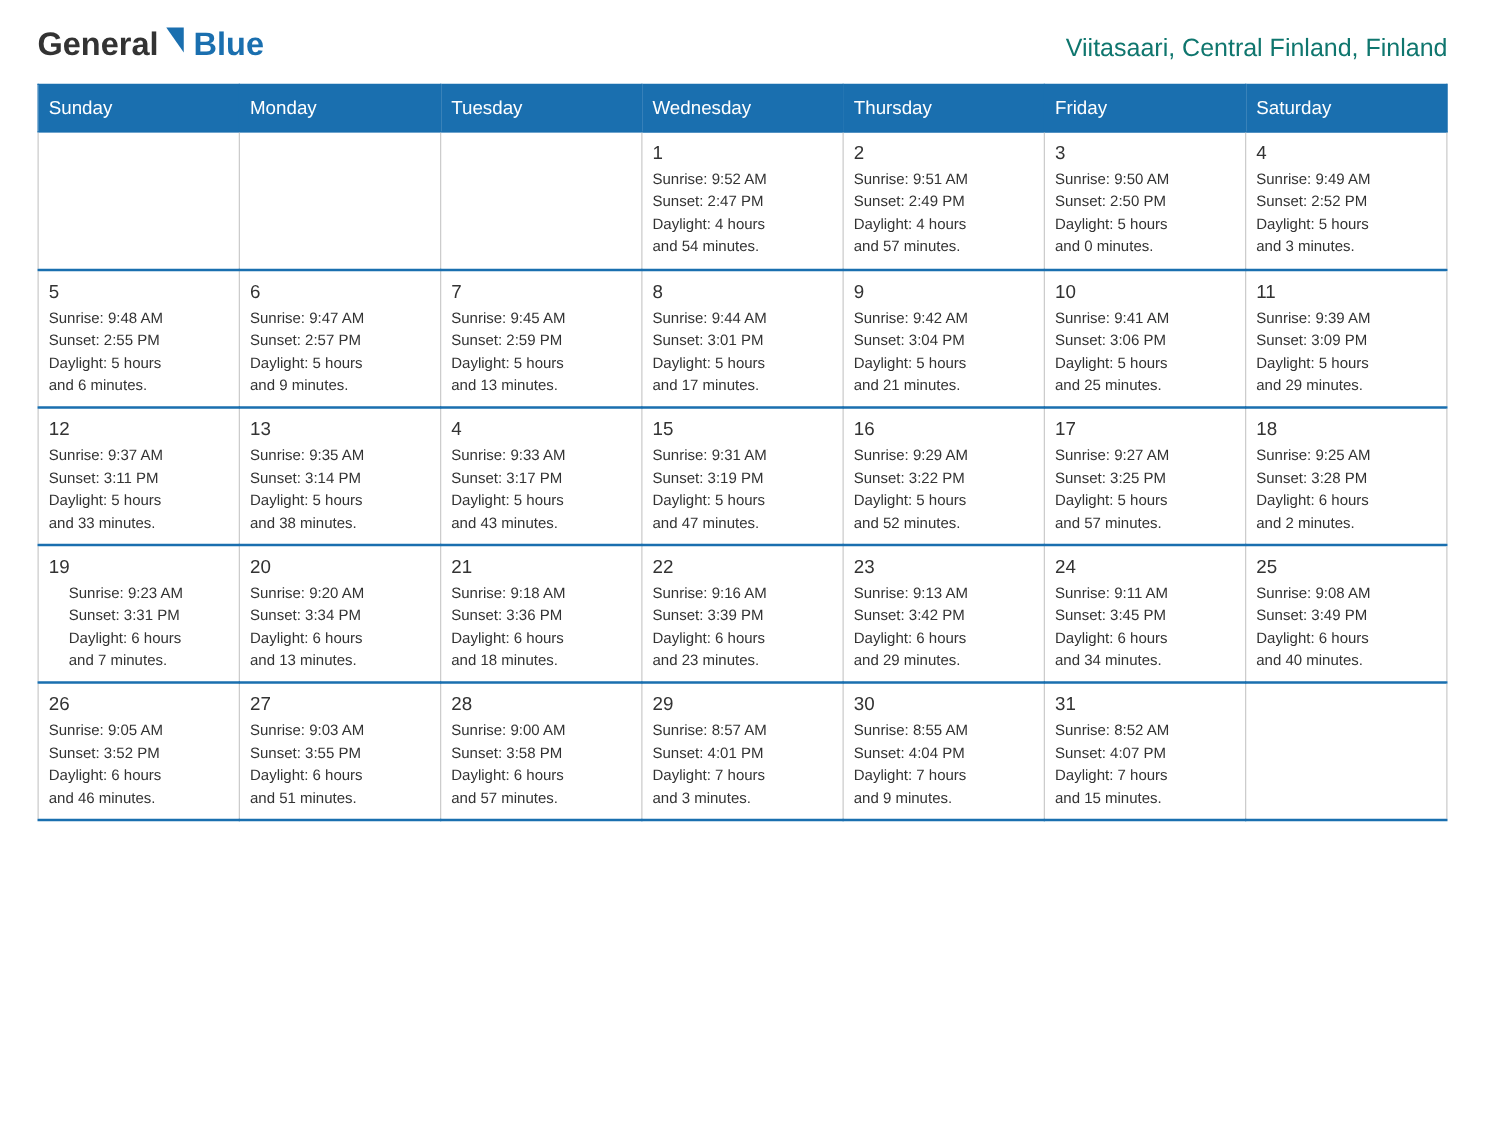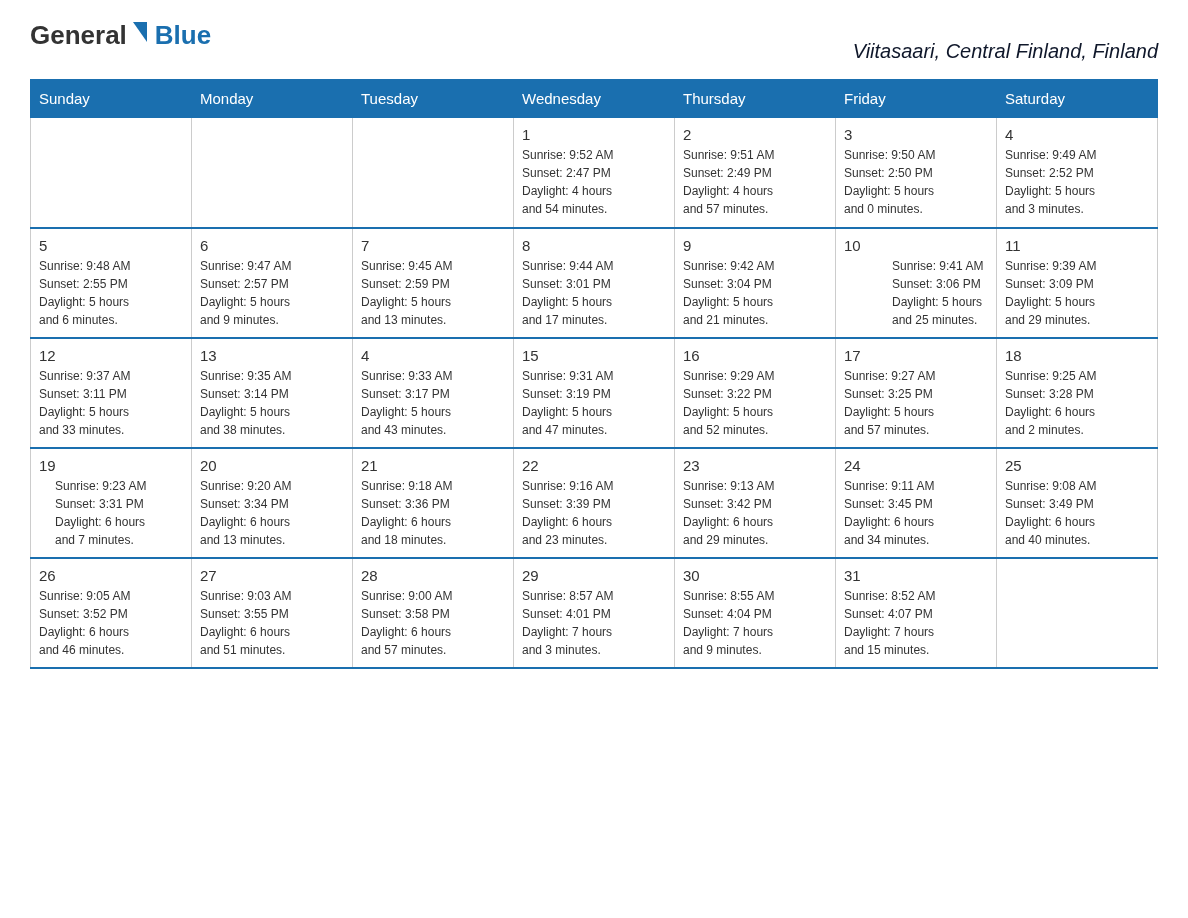--- a/index.html
+++ b/index.html
@@ -45,23 +45,22 @@
     .header-right {
       text-align: right;
     }
     .month-title {
       font-size: 42px;
       color: #333;
       font-weight: normal;
     }
     .location {
       font-size: 20px;
-      color: #0f172a;
-      margin-top: 20px;
-      font-style: italic;
+      color: #0f766e;
+      margin-top: 8px;
     }
     table {
       width: 100%;
       border-collapse: collapse;
       table-layout: fixed;
     }
     thead tr th {
       background-color: #1a6faf;
       color: #fff;
       font-size: 15px;
@@ -192,21 +191,21 @@
         </td>
         <td>
           <span class="day-number">9</span>
           <div class="day-info" style="white-space: pre-line;">Sunrise: 9:42 AM
 Sunset: 3:04 PM
 Daylight: 5 hours
 and 21 minutes.</div>
         </td>
         <td>
           <span class="day-number">10</span>
-          <div class="day-info" style="white-space: pre-line; margin-left: 48px;">Sunrise: 9:41 AM
+          <div class="day-info" style="white-space: pre-line;">Sunrise: 9:41 AM
 Sunset: 3:06 PM
 Daylight: 5 hours
 and 25 minutes.</div>
         </td>
         <td>
           <span class="day-number">11</span>
           <div class="day-info" style="white-space: pre-line;">Sunrise: 9:39 AM
 Sunset: 3:09 PM
 Daylight: 5 hours
 and 29 minutes.</div>

